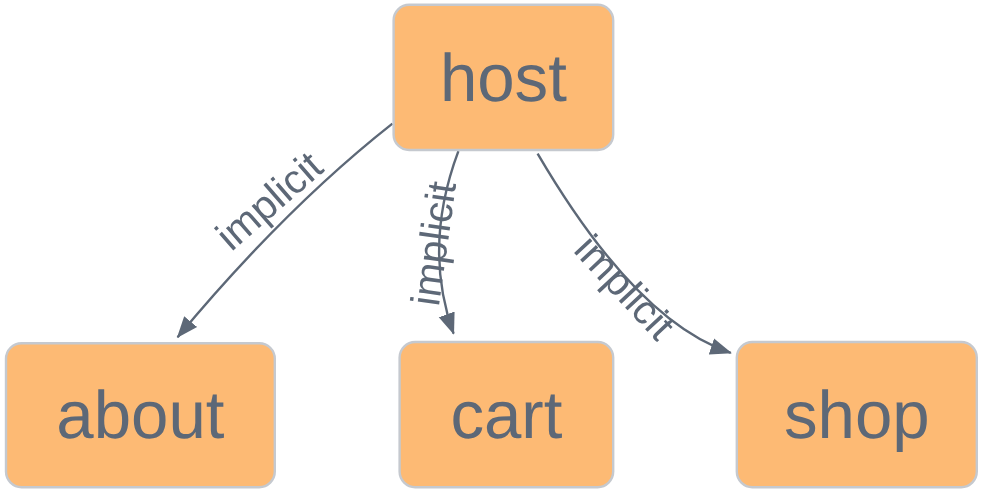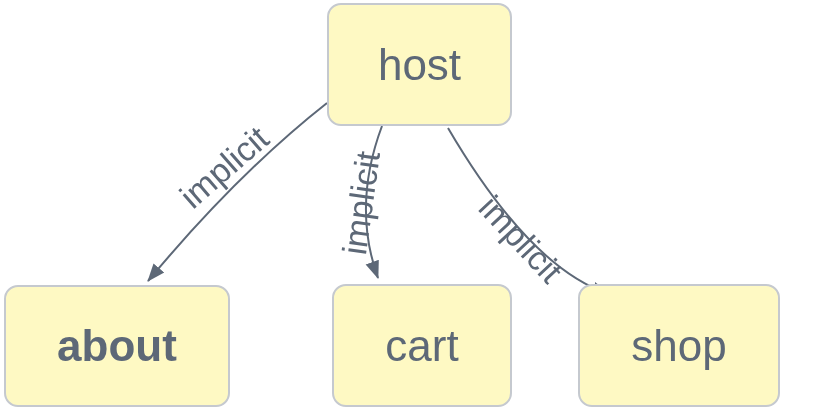--- a/index.html
+++ b/index.html
@@ -14,33 +14,33 @@
   .edges-layer {
     position: absolute;
     left: 0; top: 0;
   }
   .node {
     position: absolute;
     box-sizing: border-box;
     display: flex;
     align-items: center;
     justify-content: center;
-    background: #fef9c3;
+    background: #fdba74;
     border: 2px solid #c5c9cf;
     border-radius: 14px;
     color: #5d6877;
-    font-size: 44px;
+    font-size: 56px;
     line-height: 1;
     cursor: pointer;
     user-select: none;
   }
   .node-host  { left: 327px; top:   3px; width: 185px; height: 123px; }
-  .node-about { left:   4px; top: 285px; width: 226px; height: 122px; font-weight: bold; }
+  .node-about { left:   4px; top: 285px; width: 226px; height: 122px; }
   .node-cart  { left: 332px; top: 284px; width: 180px; height: 123px; }
-  .node-shop  { left: 578px; top: 284px; width: 202px; height: 123px; }
+  .node-shop  { left: 613px; top: 284px; width: 202px; height: 123px; }
   .edge-path {
     fill: none;
     stroke: #5d6877;
     stroke-width: 2px;
   }
   .edge-label {
     fill: #5d6877;
     font-size: 34px;
     font-family: "Liberation Sans", sans-serif;
     text-anchor: middle;

